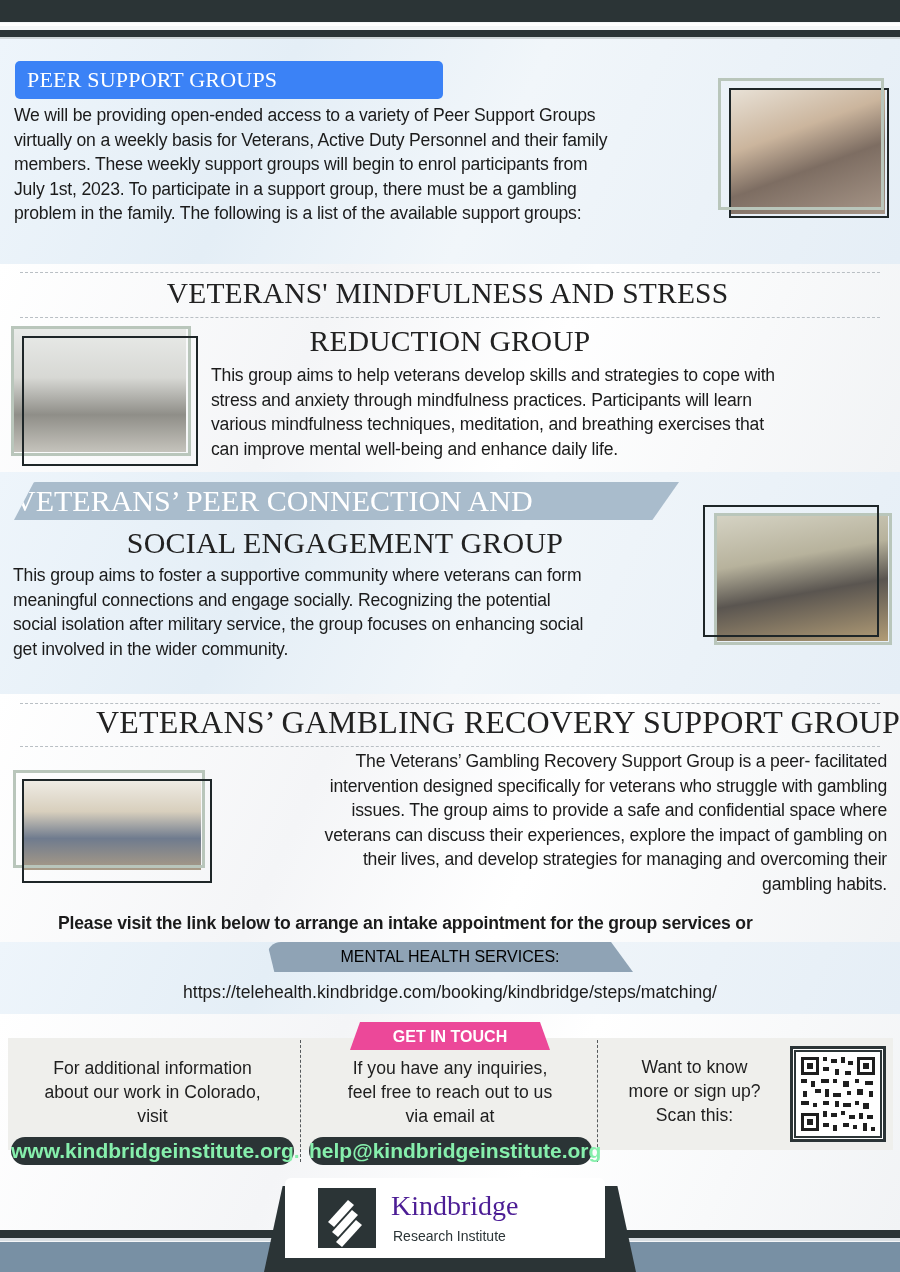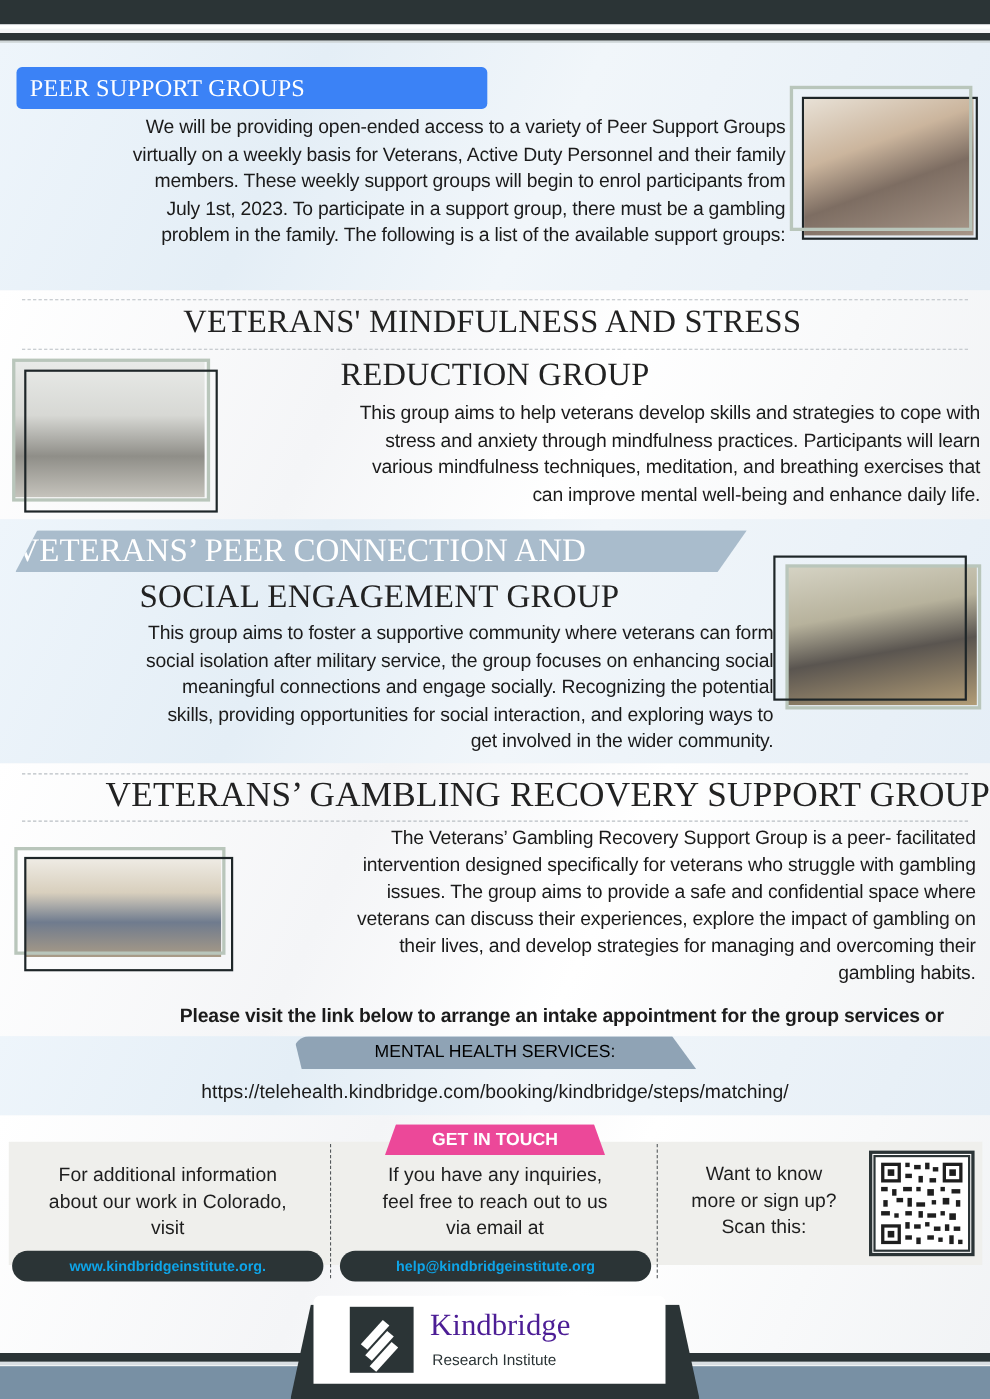--- a/index.html
+++ b/index.html
@@ -7,32 +7,32 @@
   .abs { position:absolute; }
   .topbar { left:0; top:0; width:900px; height:22px; background:#2b3436; }
   .topline { left:0; top:23px; width:900px; height:3px; background:#ffffff; }
   .topline2 { left:0; top:30px; width:900px; height:7px; background:#2b3436; }
   .topline3 { left:0; top:37px; width:900px; height:2px; background:#cfd6d8; }
   .bg { left:0; width:900px; }
   .bg-blue { background:linear-gradient(115deg,#eef5fb 0%,#e4eef6 30%,#f1f6fa 55%,#e5eef6 100%); }
   .bg-white { background:linear-gradient(115deg,#ffffff 0%,#f4f5f7 35%,#ffffff 60%,#f1f3f5 100%); }
   .serif { font-family:"Liberation Serif", "DejaVu Serif", serif; }
   .pill-title { left:15px; top:61px; width:428px; height:38px; background:#3b82f6; border-radius:5px; color:#fff; font-size:22px; line-height:38px; padding-left:12px; box-sizing:border-box; letter-spacing:0.2px; }
-  .body-text { font-size:17.6px; line-height:24.5px; color:#1b1b1b; letter-spacing:-0.2px;text-align:right; }
+  .body-text { font-size:17.6px; line-height:24.5px; color:#1b1b1b; letter-spacing:-0.2px; }
   .photo { background:#9aa; overflow:hidden; }
   .frame-light { border:3px solid #b9c6bb; }
   .frame-dark { border:2px solid #1e2628; }
   .dash { border-top:1.5px dashed #b9bfc4; height:0; }
   .heading { font-size:29.5px; color:#222; text-align:center; letter-spacing:0.2px; }
   .banner2 { left:14px; top:482px; width:665px; height:38px; background:#a9bccc; color:#fff; border-radius:22px 0 0 0; clip-path:polygon(0 100%, 3% 0, 100% 0, 96% 100%); font-size:30px; line-height:38px; }
   .mh-banner { left:267px; top:942px; width:366px; height:30px; background:#8fa3b5; color:#000000; font-size:16px; line-height:30px; text-align:center; border-radius:14px 14px 0 0; clip-path:polygon(0 0, 94% 0, 100% 100%, 2% 100%); }
   .url { left:0; top:982px; width:900px; text-align:center; font-size:17.6px; color:#1b1b1b; }
   .footer-panel { background:#efefec; }
   .vdash { border-left:1.5px dashed #55595c; width:0; }
-  .dark-pill { background:#2b3436; color:#0ea5e9; border-radius:14px; font-weight:bold; font-size:13px; text-align:center; }
+  .dark-pill { background:#2b3436; color:#86efac; border-radius:14px; font-weight:bold; font-size:21px; }
   .git { left:350px; top:1022px; width:200px; height:28px; background:#ec4899; color:#fff; font-size:16px; font-weight:bold; line-height:30px; text-align:center; clip-path:polygon(5% 0, 95% 0, 100% 100%, 0 100%); }
   .bottom-band { left:0; top:1242px; width:900px; height:30px; background:#7890a4; }
   .bottom-line { left:0; top:1230px; width:900px; height:8px; background:#2b3436; }
   .bottom-line2 { left:0; top:1238px; width:900px; height:3px; background:#d9dfe3; }
   .logo-tab { left:264px; top:1186px; width:372px; height:86px; background:#2b3436; clip-path:polygon(5% 0, 95% 0, 100% 100%, 0 100%); }
   .logo-card { left:285px; top:1178px; width:320px; height:80px; background:#fff; border-radius:6px 6px 0 0; }
 </style>
 </head>
 <body>
 
@@ -71,23 +71,22 @@
   <div>This group aims to help veterans develop skills and strategies to cope with</div>
   <div>stress and anxiety through mindfulness practices. Participants will learn</div>
   <div>various mindfulness techniques, meditation, and breathing exercises that</div>
   <div>can improve mental well-being and enhance daily life.</div>
 </div>
 
 <div class="abs banner2 serif">VETERANS’ PEER CONNECTION AND</div>
 <div class="abs heading serif" style="left:40px;top:526px;width:610px;font-size:30px;">SOCIAL ENGAGEMENT GROUP</div>
 <div class="abs body-text" style="left:13px;top:563px;width:690px;">
   <div>This group aims to foster a supportive community where veterans can form</div>
+  <div>meaningful connections and engage socially. Recognizing the potential</div>
   <div>social isolation after military service, the group focuses on enhancing social</div>
-  <div>meaningful connections and engage socially. Recognizing the potential</div>
-  <div>skills, providing opportunities for social interaction, and exploring ways to</div>
   <div>get involved in the wider community.</div>
 </div>
 <div class="abs photo" style="left:716px;top:515px;width:172px;height:126px;background:linear-gradient(170deg,#d5d3c4 0%,#b7b29c 35%,#5a5550 60%,#b19c76 100%);"></div>
 <div class="abs frame-light" style="left:714px;top:513px;width:172px;height:126px;"></div>
 <div class="abs frame-dark" style="left:703px;top:505px;width:172px;height:128px;"></div>
 
 <div class="abs dash" style="left:20px;top:703px;width:860px;"></div>
 <div class="abs heading serif" style="left:0;top:704px;width:900px;font-size:32px;text-align:right;">VETERANS’ GAMBLING RECOVERY SUPPORT GROUP</div>
 <div class="abs dash" style="left:20px;top:746px;width:860px;"></div>
 <div class="abs body-text" style="left:215px;top:749px;width:672px;text-align:right;">

